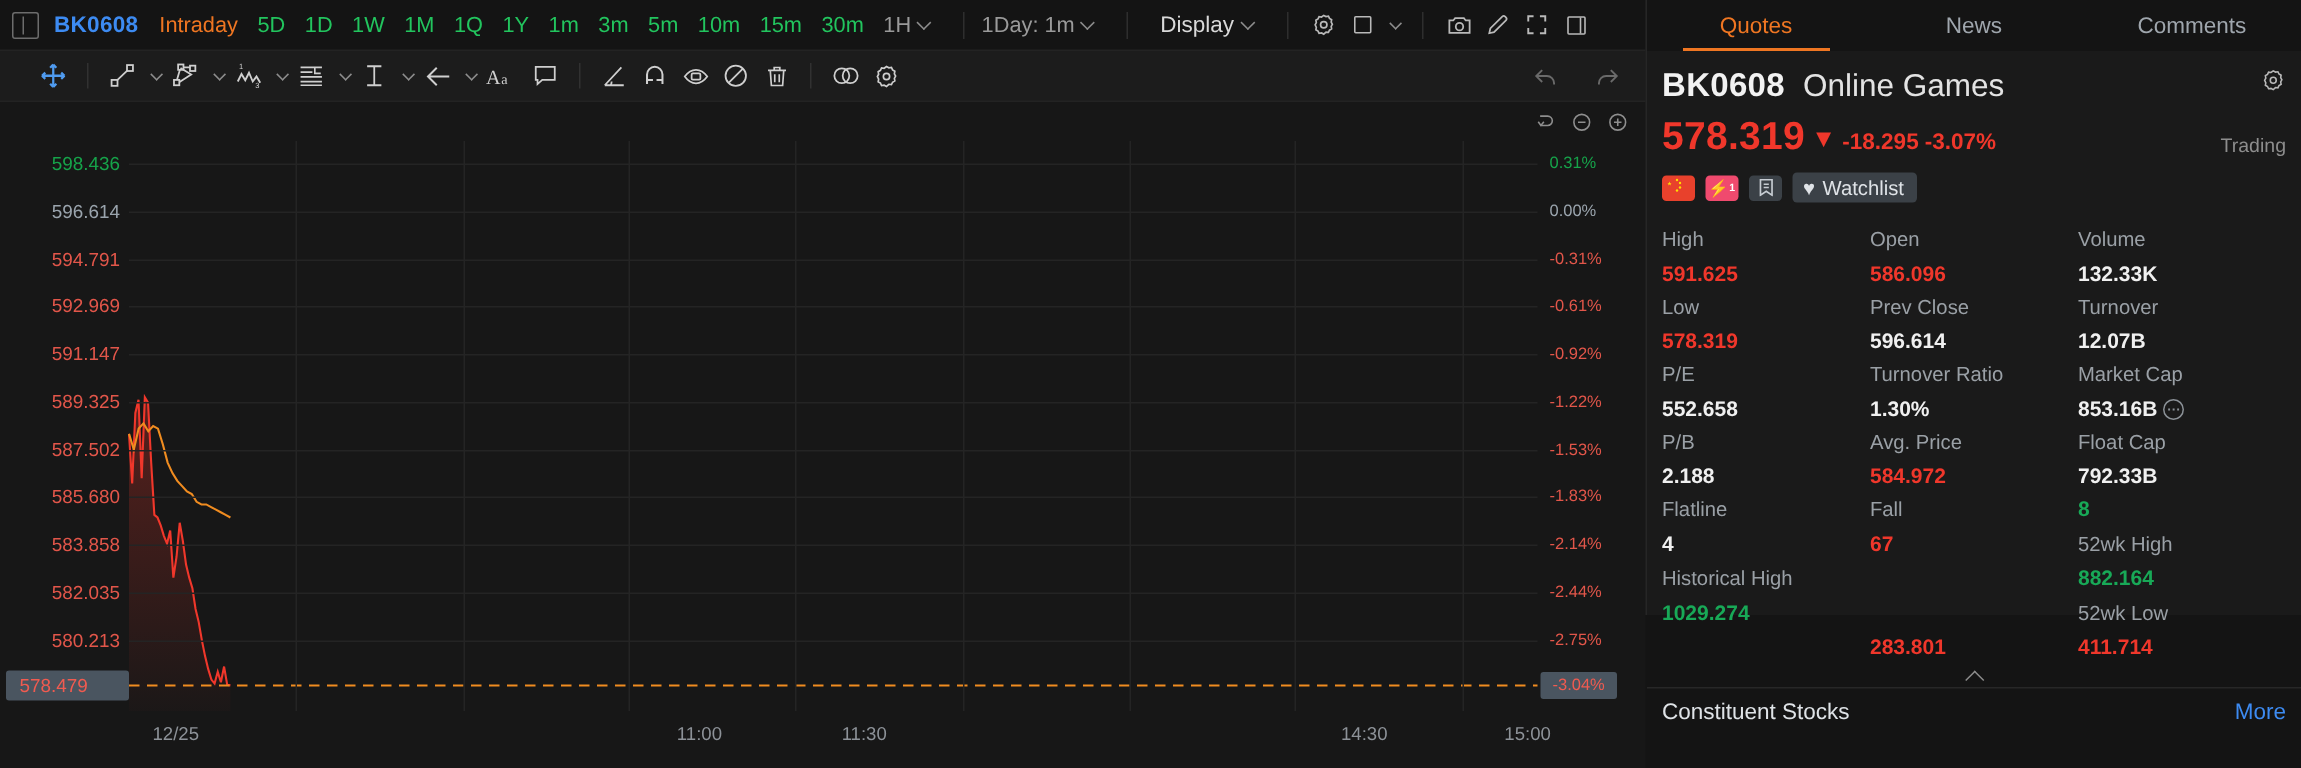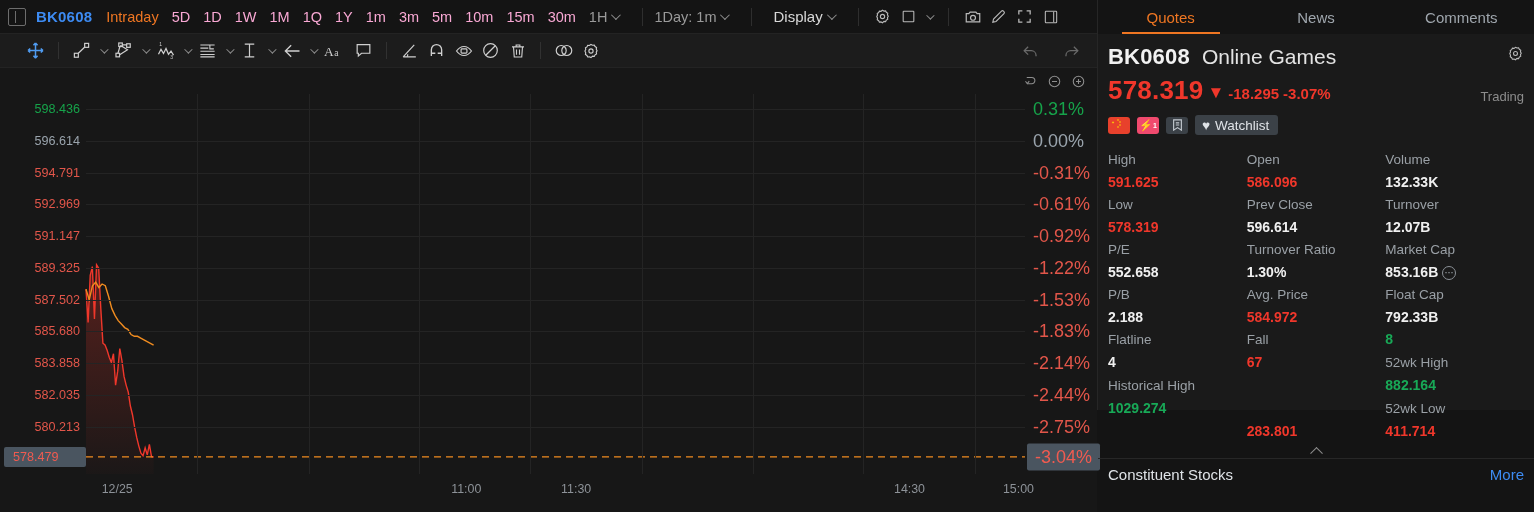--- a/index.html
+++ b/index.html
@@ -24,21 +24,21 @@
   }
   .panel-toggle {
     width: 18px; height: 18px; border: 1px solid #6d6d6d; border-radius: 2px;
     display: inline-block; position: relative; margin-right: 10px; cursor: pointer;
   }
   .panel-toggle::after {
     content: ""; position: absolute; left: 6px; top: 2px; bottom: 2px;
     width: 1px; background: #6d6d6d;
   }
   .sym-code { color: #3d8bf2; font-size: 15px; font-weight: 700; margin-right: 14px; cursor: pointer; letter-spacing: .2px;}
-  .tf { color: #f9a8d4; font-size: 14.5px; margin-right: 13px; cursor: pointer; white-space: nowrap; }
+  .tf { color: #22c55e; font-size: 14.5px; margin-right: 13px; cursor: pointer; white-space: nowrap; }
   .tf.active { color: #ef7622; }
   .tf-drop { display: inline-flex; align-items: center; gap: 4px; margin-right: 13px; color: #9a9a9a; font-size: 14.5px; cursor: pointer;}
   .vsep { width: 1px; height: 18px; background: #2e2e2e; margin: 0 11px; flex: 0 0 1px; }
   .chev { width: 7px; height: 7px; border-right: 1.4px solid #8d8d8d; border-bottom: 1.4px solid #8d8d8d; transform: rotate(45deg) translateY(-2px); display: inline-block;}
   .ticon { width: 26px; height: 26px; display: inline-flex; align-items: center; justify-content: center; cursor: pointer; color:#b9b9b9;}
   .ticon svg { display:block; }
 
   
   .toolsbar {
     height: 34px; display: flex; align-items: center; gap: 0px;
@@ -62,21 +62,21 @@
   .ylabels { position: absolute; left: 0; top: 26px; bottom: 38px; width: 86px; }
   .ylab { position: absolute; right: 6px; font-size: 12.6px; transform: translateY(-50%); white-space: nowrap;}
   .ylab.up { color: #16a34a; }
   .ylab.flat { color: #9aa4ad; }
   .ylab.down { color: #e2564a; }
   .ylab.badge {
     background: #4a5560; color: #f05b50; padding: 3px 7px 3px 9px; border-radius: 2px;
     right: 0; left: 4px; text-align: left;
   }
   .rlabels { position: absolute; right: 0; top: 26px; bottom: 38px; width: 72px; }
-  .rlab { position: absolute; left: 8px; font-size: 18px; transform: translateY(-50%); white-space: nowrap;}
+  .rlab { position: absolute; left: 8px; font-size: 11px; transform: translateY(-50%); white-space: nowrap;}
   .rlab.up { color: #16a34a; }
   .rlab.flat { color: #9aa4ad; }
   .rlab.down { color: #e2564a; }
   .rlab.badge { background: #4a5560; color: #f05b50; padding: 3px 8px; border-radius: 2px; left: 2px; }
   .xlabels { position: absolute; left: 86px; right: 72px; bottom: 10px; height: 20px; }
   .xlab { position: absolute; font-size: 12.4px; color: #8d9298; transform: translateX(-50%); white-space: nowrap; }
   .svg-plot { position: absolute; inset: 0; width: 100%; height: 100%; overflow: visible;}
 
   
   .right-col { width: 437px; height: 410px; background: #1a1a1a; position: relative; display: flex; flex-direction: column;

